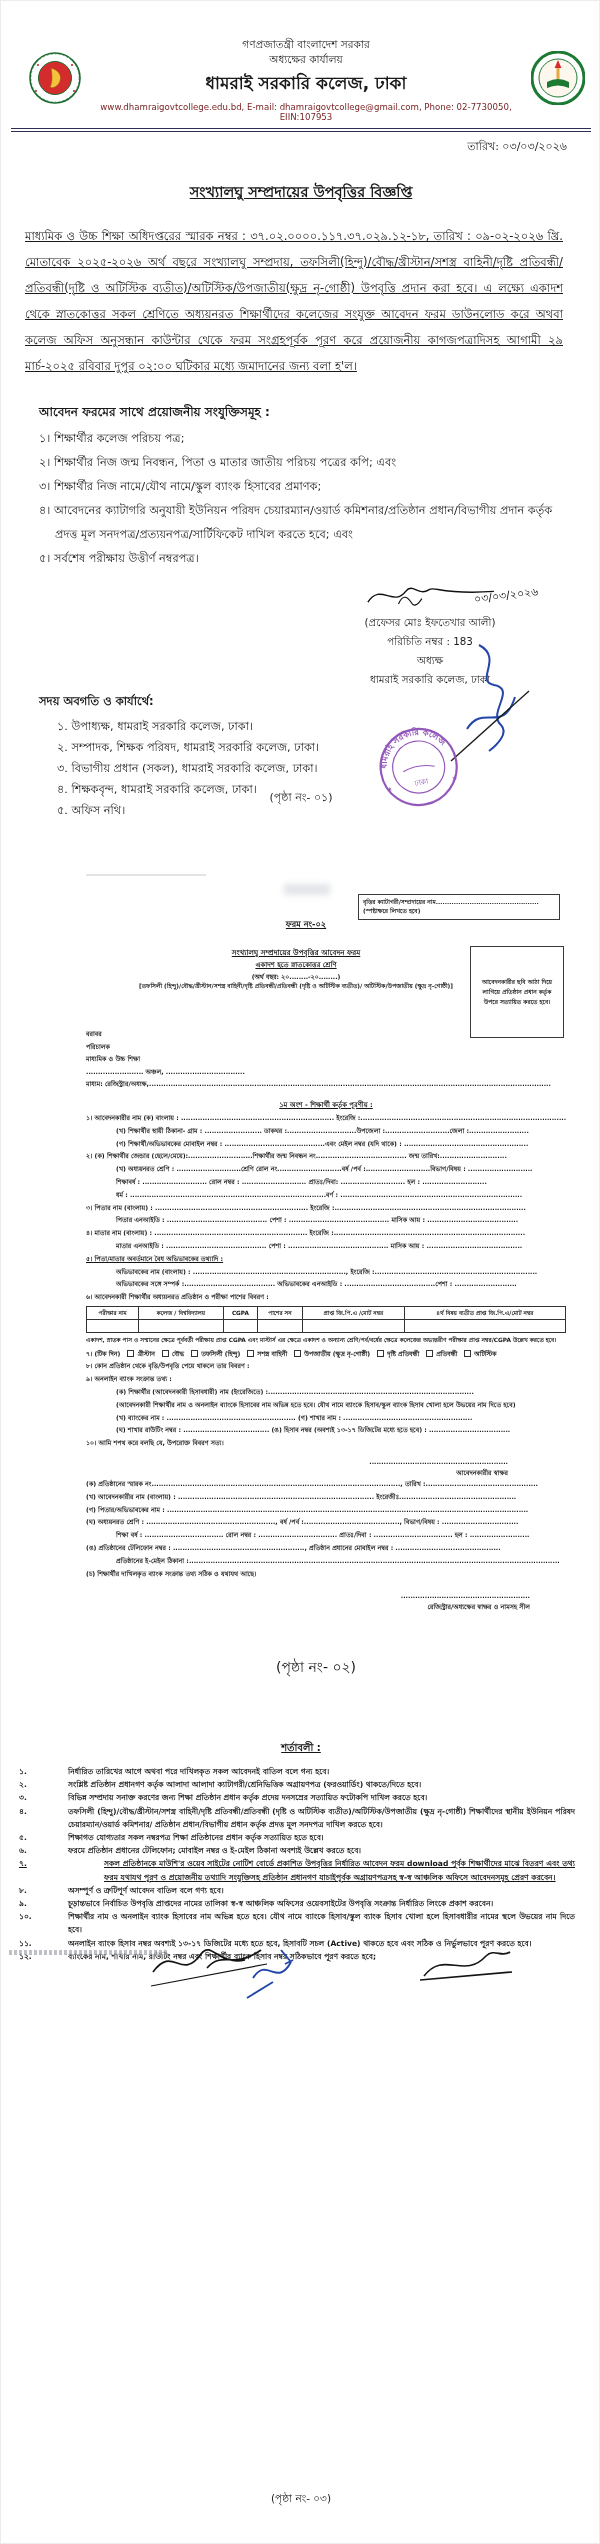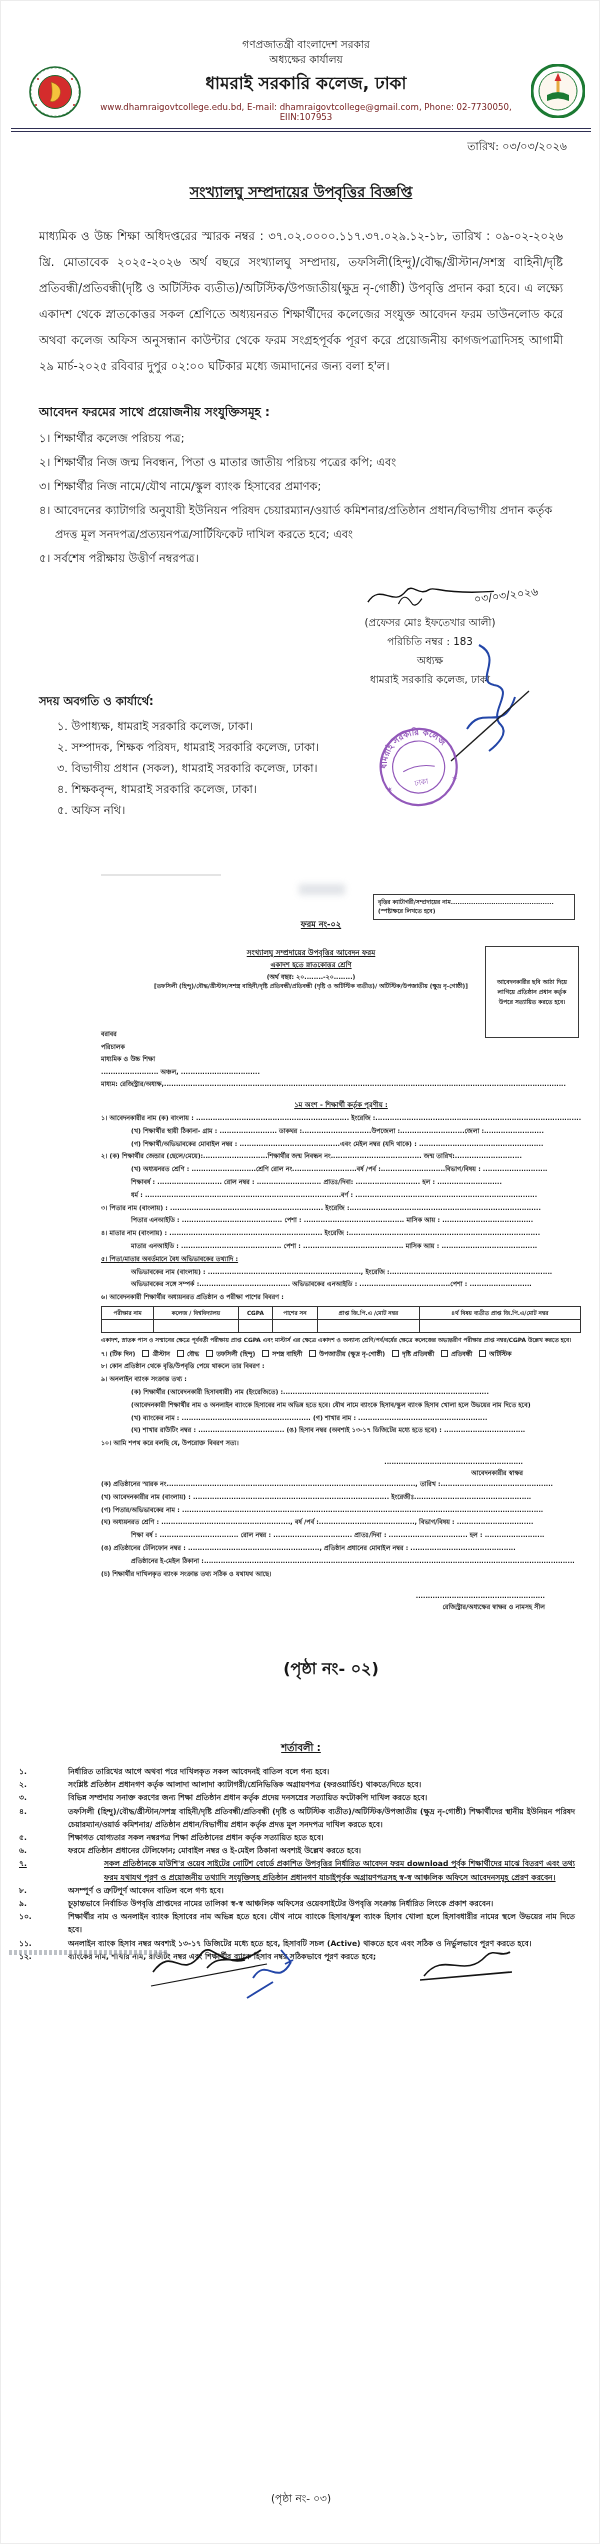--- a/index.html
+++ b/index.html
@@ -2,45 +2,45 @@
 <html><head>
 <meta charset="utf-8">
 <style>
   * { margin:0; padding:0; box-sizing:border-box; }
   html,body { width:600px; background:#fff; }
   body { font-family:"DejaVu Sans","Liberation Sans",sans-serif; color:#1a1a1a; }
   .canvas { position:relative; width:600px; height:2544px; background:#fff; overflow:hidden; border:1px solid #ececec; }
 
   
   .page1 { position:absolute; top:0; left:0; width:600px; height:840px; }
-  .letterhead { display:flex; align-items:flex-end; padding:36px 16px 4px 28px; }
+  .letterhead { display:flex; align-items:center; padding:36px 16px 4px 28px; }
   .lh-center { flex:1; text-align:center; }
   .lh-line { font-size:10.5px; line-height:15px; }
   .lh-college { font-size:17px; font-weight:bold; margin-top:3px; }
   .lh-contact { font-size:8.6px; color:#7a2424; margin-top:4px; }
   .rule-double { margin:2px 10px 0 10px; border-top:1.6px solid #2e2e52; border-bottom:1px solid #2e2e52; height:4px; }
   .date-line { text-align:right; padding:6px 34px 0 8px; font-size:11px; }
   .notice-title { text-align:center; font-size:14.5px; font-weight:bold; text-decoration:underline; margin-top:24px; }
-  .notice-body { margin:18px 38px 0 38px; font-size:11.5px; line-height:26px; text-align:justify; }
+  .notice-body { margin:18px 38px 0 24px; font-size:11.5px; line-height:26px; text-align:justify;text-decoration:underline; }
   .attach-head { margin:24px 38px 0 38px; font-size:12px; font-weight:bold; }
   .attach-list { margin:4px 38px 0 38px; }
   .attach-list .li { font-size:11.3px; line-height:24px; padding-left:16px; text-indent:-16px; }
   .sig-block { margin:6px 56px 0 auto; width:230px; text-align:center; position:relative; }
   .sig-scribble { position:relative; height:36px; }
   .sig-date { position:absolute; right:6px; top:10px; font-size:11px; transform:rotate(-7deg); color:#141414; }
   .sig-line { font-size:10.3px; line-height:19px; }
   .cc-head { margin:4px 38px 0 38px; font-size:11.5px; font-weight:bold; }
   .cc-list { margin:4px 38px 0 56px; }
   .cc-list .li { font-size:11.3px; line-height:21px; }
   .blue-scribble { position:absolute; left:448px; top:632px; }
   .stamp { position:absolute; left:366px; top:724px; transform:rotate(-10deg); opacity:.92; }
   .pageno1 { position:absolute; top:788px; width:100%; text-align:center; font-size:11px; }
 
   
-  .page2 { position:absolute; top:845px; left:100px; width:480px; height:880px; font-weight:700; color:#161616; }
+  .page2 { position:absolute; top:845px; left:85px; width:480px; height:880px; font-weight:700; color:#161616; }
   .smudge { position:absolute; left:198px; top:38px; width:46px; height:11px; background:#c9ced6; filter:blur(3px); opacity:.55; }
   .fade-line { position:absolute; left:0; top:28px; width:120px; height:2px; background:#d8d8d8; opacity:.7; }
   .cat-box { position:absolute; top:48px; right:6px; width:202px; border:1px solid #3a3a3a; padding:3px 4px; font-size:5.9px; line-height:9px; }
   .form-no { position:absolute; top:72px; left:120px; width:200px; text-align:center; font-size:8.2px; text-decoration:underline; }
   .f-titles { position:absolute; top:100px; left:20px; width:380px; text-align:center; }
   .f-t1 { font-size:7.2px; text-decoration:underline; line-height:13px; }
   .f-t2 { font-size:6.8px; text-decoration:underline; line-height:12px; }
   .f-t3 { font-size:6.2px; line-height:11px; font-weight:600; }
   .f-t4 { font-size:5.9px; line-height:9.5px; font-weight:600; }
   .photo-box { position:absolute; top:100px; right:2px; width:94px; height:92px; border:1px solid #3a3a3a; display:flex; align-items:center; padding:5px; text-align:center; font-size:5.9px; line-height:10px; font-weight:600; }
@@ -54,21 +54,21 @@
   .tbl { display:table; width:100%; border-collapse:collapse; margin:2px 0; border:1px solid #333; }
   .tbl-row { display:table-row; }
   .tbl .th, .tbl .td { display:table-cell; border:0.8px solid #333; font-size:5.7px; line-height:8.5px; padding:2px 2px; text-align:center; vertical-align:middle; }
   .tbl .td { height:13px; }
   .tnote { font-size:5.8px; line-height:10px; text-align:justify; margin-top:2px; font-weight:600; }
   .tick-row { display:flex; flex-wrap:wrap; align-items:center; font-size:6.2px; line-height:13px; margin-top:2px; }
   .tick-opt { display:flex; align-items:center; }
   .tick-box { width:7px; height:7px; border:1px solid #333; margin:0 3px 0 7px; background:#fff; }
   .sig-right { text-align:right; padding-right:58px; font-size:6.3px; line-height:11px; margin-top:6px; }
   .sig-right2 { text-align:right; padding-right:36px; font-size:6.3px; line-height:11px; margin-top:10px; }
-  .pageno2 { position:absolute; top:810px; left:0; width:460px; text-align:center; font-size:16px; font-weight:700; }
+  .pageno2 { position:absolute; top:810px; left:0; width:460px; text-align:center; font-size:14px; font-weight:400; }
 
   
   .page3 { position:absolute; top:1725px; left:0; width:600px; height:819px; color:#161616; }
   .cond-head { text-align:center; font-size:10px; font-weight:bold; text-decoration:underline; margin-top:14px; }
   .cond-list { margin:8px 26px 0 18px; }
   .cond-row { display:flex; font-size:7.6px; line-height:13.2px; font-weight:600; }
   .cond-num { width:20px; flex:0 0 20px; }
   .cond-text { flex:1; text-align:justify;padding-left:29px; }
   .cond-row.u .cond-text { text-decoration:underline;margin-left:36px; }
   .fineprint { position:absolute; left:8px; top:224px; width:158px; height:5px; opacity:.65;
@@ -166,20 +166,21 @@
           </defs>
         <text font-size="8.5" fill="#8a4bb5" font-weight="bold">
           <textPath href="#arcTop" startOffset="4%">ধামরাই সরকারি কলেজ</textPath>
         </text>
         <text x="52" y="60" font-size="7.5" fill="#8a4bb5" text-anchor="middle">ঢাকা</text>
         <path d="M36,44 q16,-6 32,0" stroke="#8a4bb5" fill="none" stroke-width="1"></path>
         <text x="16" y="62" font-size="8" fill="#8a4bb5">✶</text>
         <text x="82" y="62" font-size="8" fill="#8a4bb5">✶</text>
       </svg>
     </span>
+    <div class="pageno1">(পৃষ্ঠা নং- ০১)</div>
   </section>
 
   <section class="page2">
     <div class="fade-line"></div>
     <div class="smudge"></div>
 
     <div class="cat-box">
       <div>বৃত্তির ক্যাটাগরী/সম্প্রদায়ের নাম..............................................</div>
       <div>(স্পষ্টাক্ষরে লিখতে হবে)</div>
     </div>

